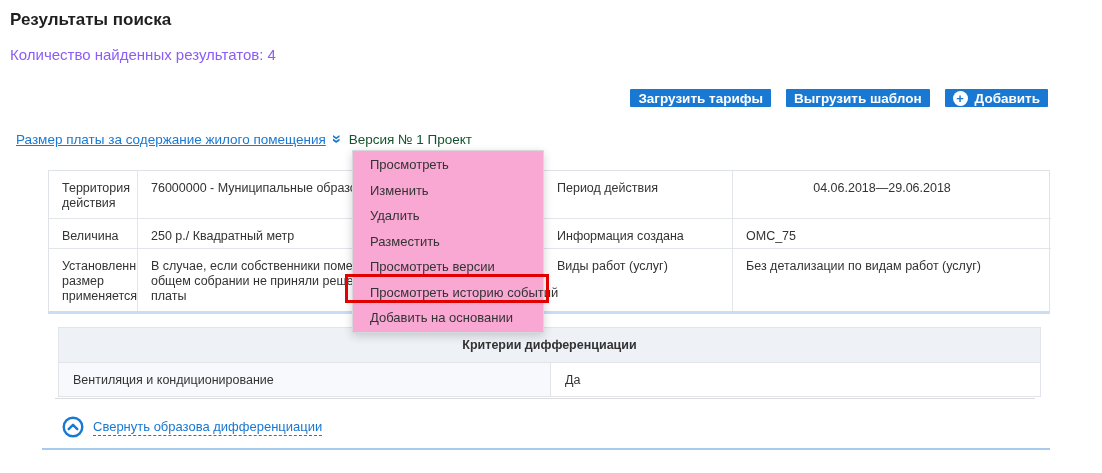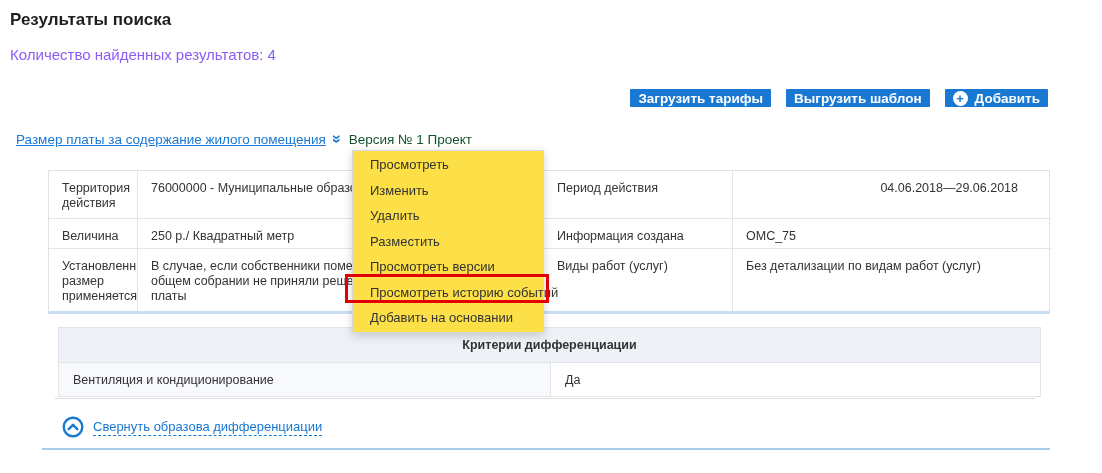--- a/index.html
+++ b/index.html
@@ -22,38 +22,38 @@
        font-size:16px;font-weight:700;line-height:1;cursor:pointer;}
   .version-label{color:#14532d;}
 
   .details{position:absolute;left:48px;top:170px;width:1002px;box-sizing:border-box;
        border:1px solid #dfe3e8;border-bottom:3px solid #c9def2;display:grid;
        grid-template-columns:89px 406px 189px 318px;grid-template-rows:48px 30px 62px;}
   .details>div{box-sizing:border-box;border-bottom:1px solid #e2e5e9;
        padding:10px 8px 4px 13px;font-size:12.5px;line-height:15px;color:#333;overflow:hidden;}
   .details>div.vline{border-right:1px solid #e2e5e9;}
   .details>div.last{border-bottom:none;}
-  .dates{display:flex;justify-content:flex-end;width:272px;}
+  .dates{display:flex;justify-content:center;width:272px;}
 
   .criteria{position:absolute;left:58px;top:327px;width:983px;box-sizing:border-box;
        border:1px solid #e1e4e8;font-size:12.5px;}
   .criteria-header{height:34px;background:#eef2f7;border-bottom:1px solid #e1e4e8;
        display:flex;align-items:center;justify-content:center;font-weight:700;}
   .criteria-row{display:grid;grid-template-columns:492px 1fr;height:33px;}
   .criteria-name{background:#f7f9fc;border-right:1px solid #e1e4e8;display:flex;
        align-items:center;padding-left:14px;}
   .criteria-value{background:#fff;display:flex;align-items:center;padding-left:14px;}
 
   .hr-gray{position:absolute;left:55px;top:398px;width:980px;height:1px;background:#dcdcdc;}
   .hr-blue{position:absolute;left:42px;top:448px;width:1008px;height:2px;background:#a8cbed;}
 
   .collapse-row{position:absolute;left:62px;top:416px;display:flex;align-items:center;gap:9px;cursor:pointer;}
   .collapse-link{color:#1878d2;font-size:13px;border-bottom:1px dashed #1878d2;padding-bottom:1px;}
 
-  .menu{position:absolute;left:352px;top:150px;width:192px;box-sizing:border-box;background:#fde047;
+  .menu{position:absolute;left:352px;top:150px;width:192px;box-sizing:border-box;background:#f9a8d4;
        border:1px solid #d6d9dc;box-shadow:0 3px 9px rgba(0,0,0,0.18);z-index:5;padding:1px 0;}
   .menu-item{line-height:25.5px;height:25.5px;padding:0 17px;font-size:13px;color:#333;
        cursor:pointer;white-space:nowrap;}
   .red-box{position:absolute;left:345px;top:274px;width:204px;height:29px;box-sizing:border-box;
        border:3px solid #e20000;z-index:6;pointer-events:none;}
 </style>
 </head>
 <body>
 
 <div class="stage">

